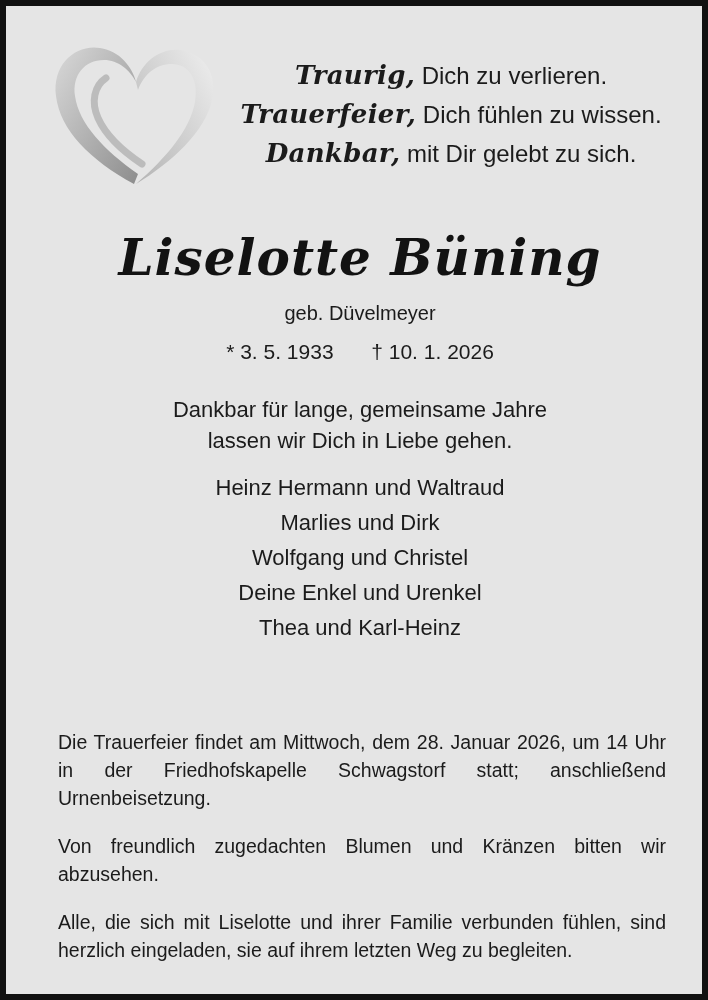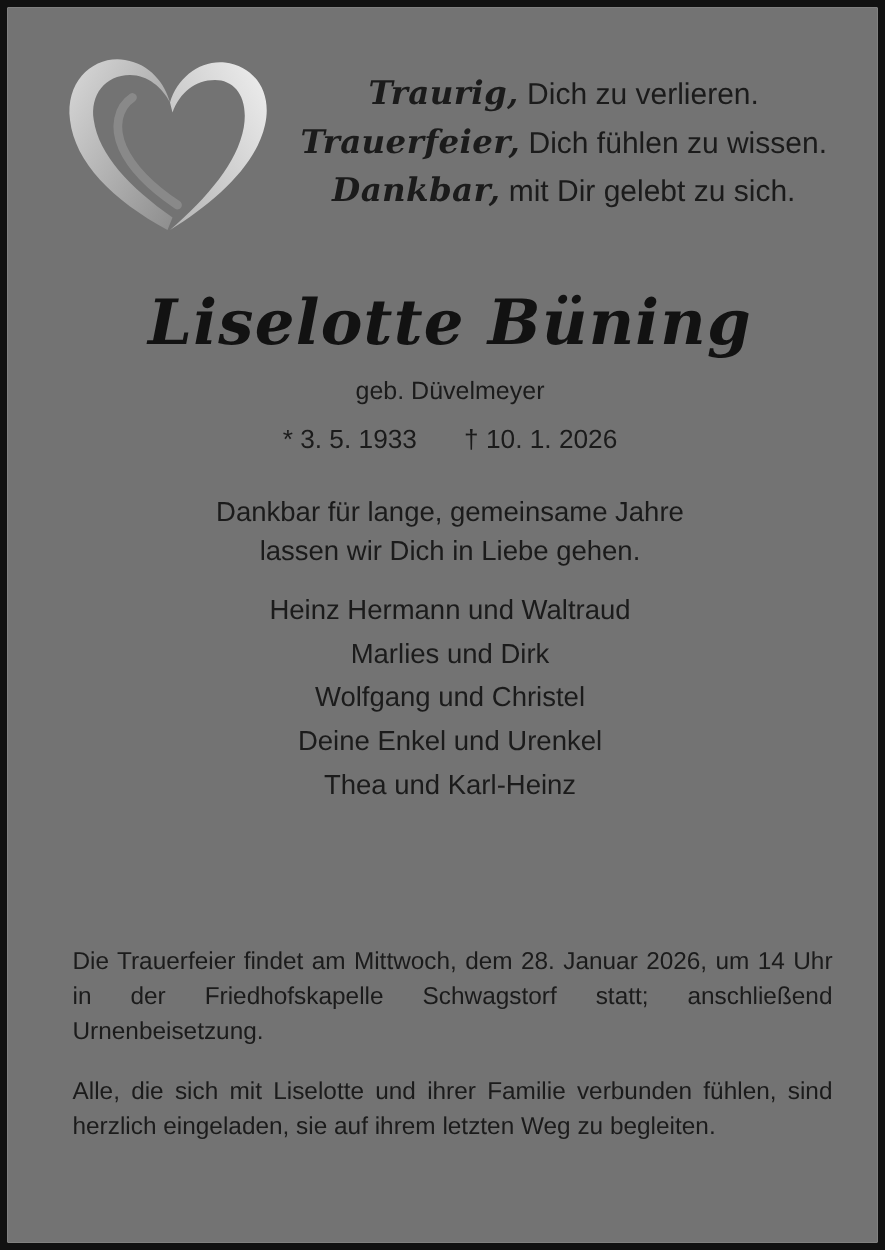--- a/index.html
+++ b/index.html
@@ -18,21 +18,21 @@
     width: 708px;
     height: 1000px;
     box-sizing: border-box;
     border: 6px solid #111111;
     background: #fbfbfa;
     overflow: hidden;
   }
   .inner {
     position: absolute;
     top: 0; left: 0; right: 0; bottom: 0;
-    background: #737373;
+    background: #e5e5e5;
   }
 
   
   .heart-mark {
     position: absolute;
     left: 40px;
     top: 28px;
     width: 175px;
     height: 165px;
   }
@@ -124,21 +124,21 @@
     top: 670px;
     left: 52px;
     width: 610px;
     font-size: 21px;
     color: #1b1b1b;
   }
 
   
   .paragraphs {
     position: absolute;
-    top: 749px;
+    top: 722px;
     left: 52px;
     width: 608px;
   }
   .paragraphs p {
     margin: 0 0 20px 0;
     font-size: 19.5px;
     line-height: 28px;
     text-align: justify;
     color: #1b1b1b;
   }
@@ -203,17 +203,18 @@
       <div>Heinz Hermann und Waltraud</div>
       <div>Marlies und Dirk</div>
       <div>Wolfgang und Christel</div>
       <div>Deine Enkel und Urenkel</div>
       <div>Thea und Karl-Heinz</div>
     </div>
 
 
     <div class="paragraphs">
       <p>Die Trauerfeier findet am Mittwoch, dem 28. Januar 2026, um 14 Uhr in der Friedhofskapelle Schwagstorf statt; anschließend Urnenbeisetzung.</p>
+      <p>Von freundlich zugedachten Blumen und Kränzen bitten wir abzusehen.</p>
       <p>Alle, die sich mit Liselotte und ihrer Familie verbunden fühlen, sind herzlich eingeladen, sie auf ihrem letzten Weg zu begleiten.</p>
     </div>
 
   </div>
 </div>
 
 </body></html>

